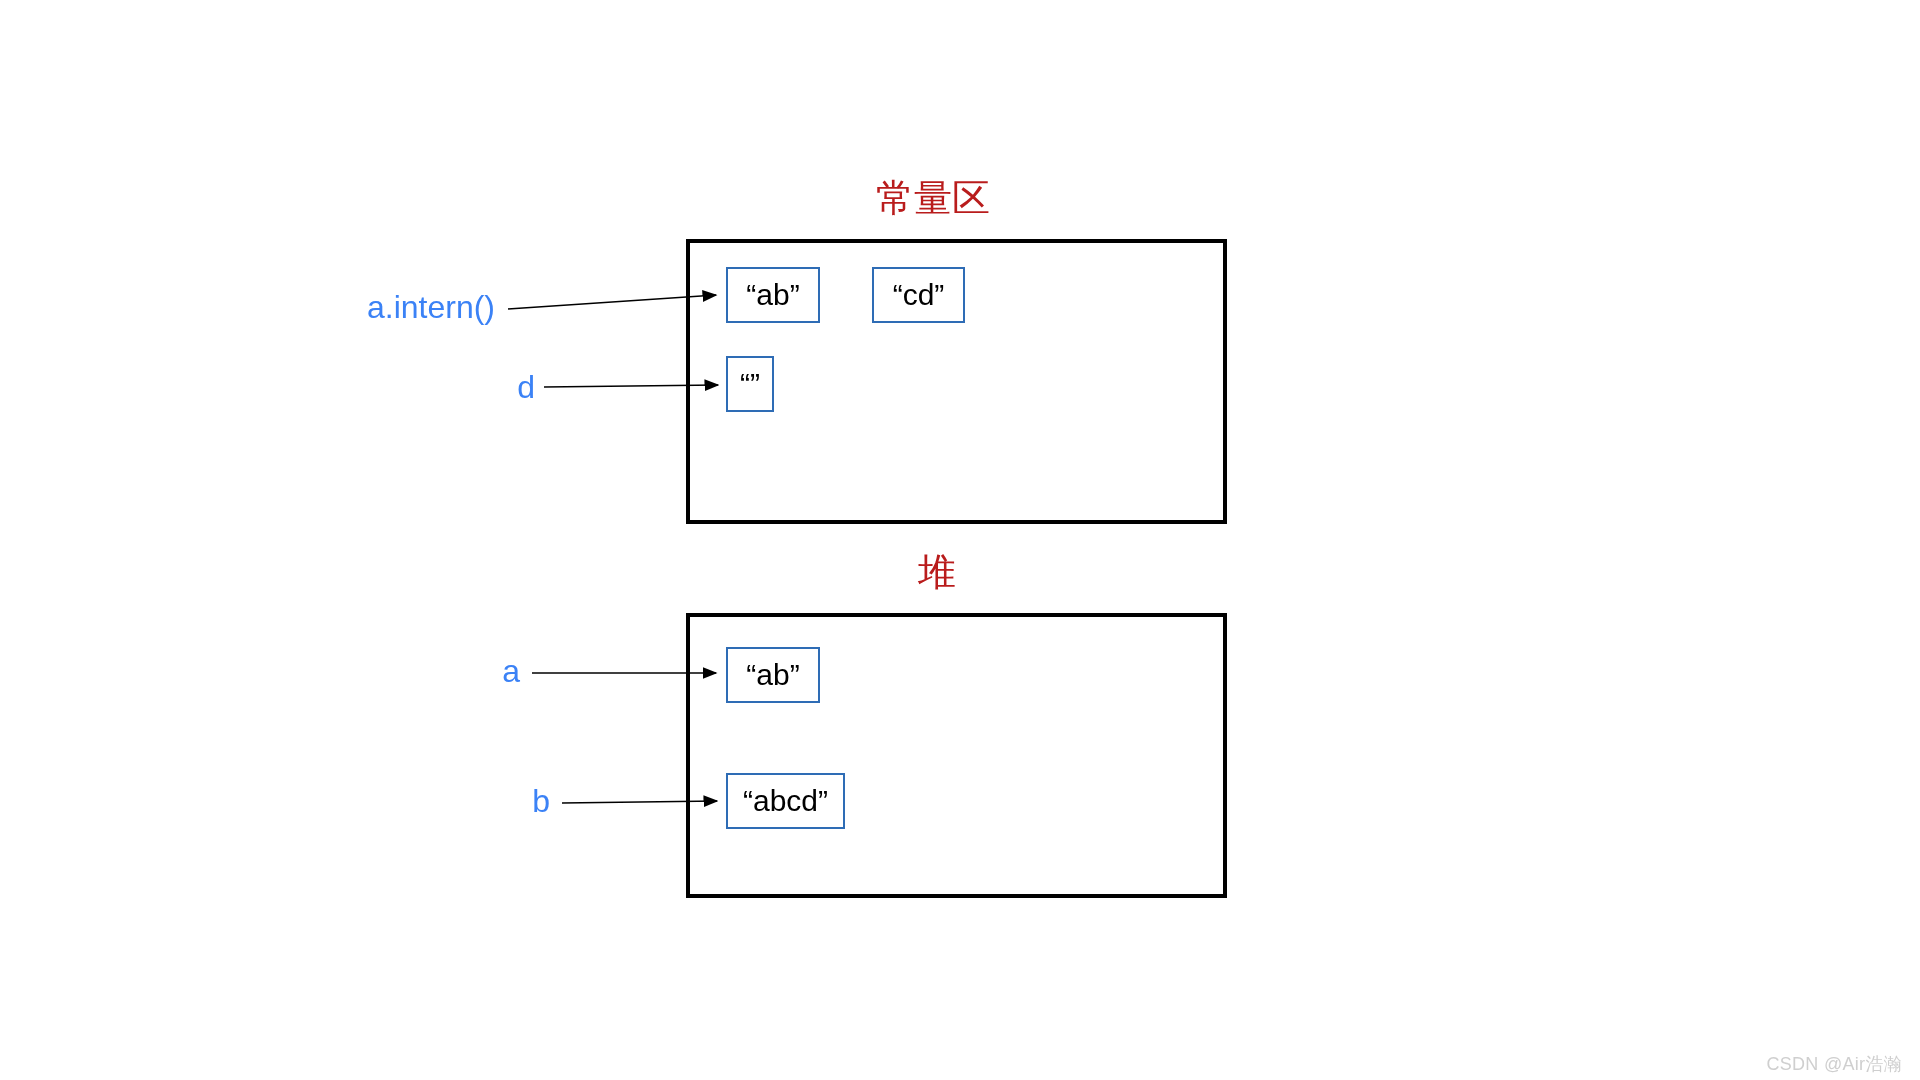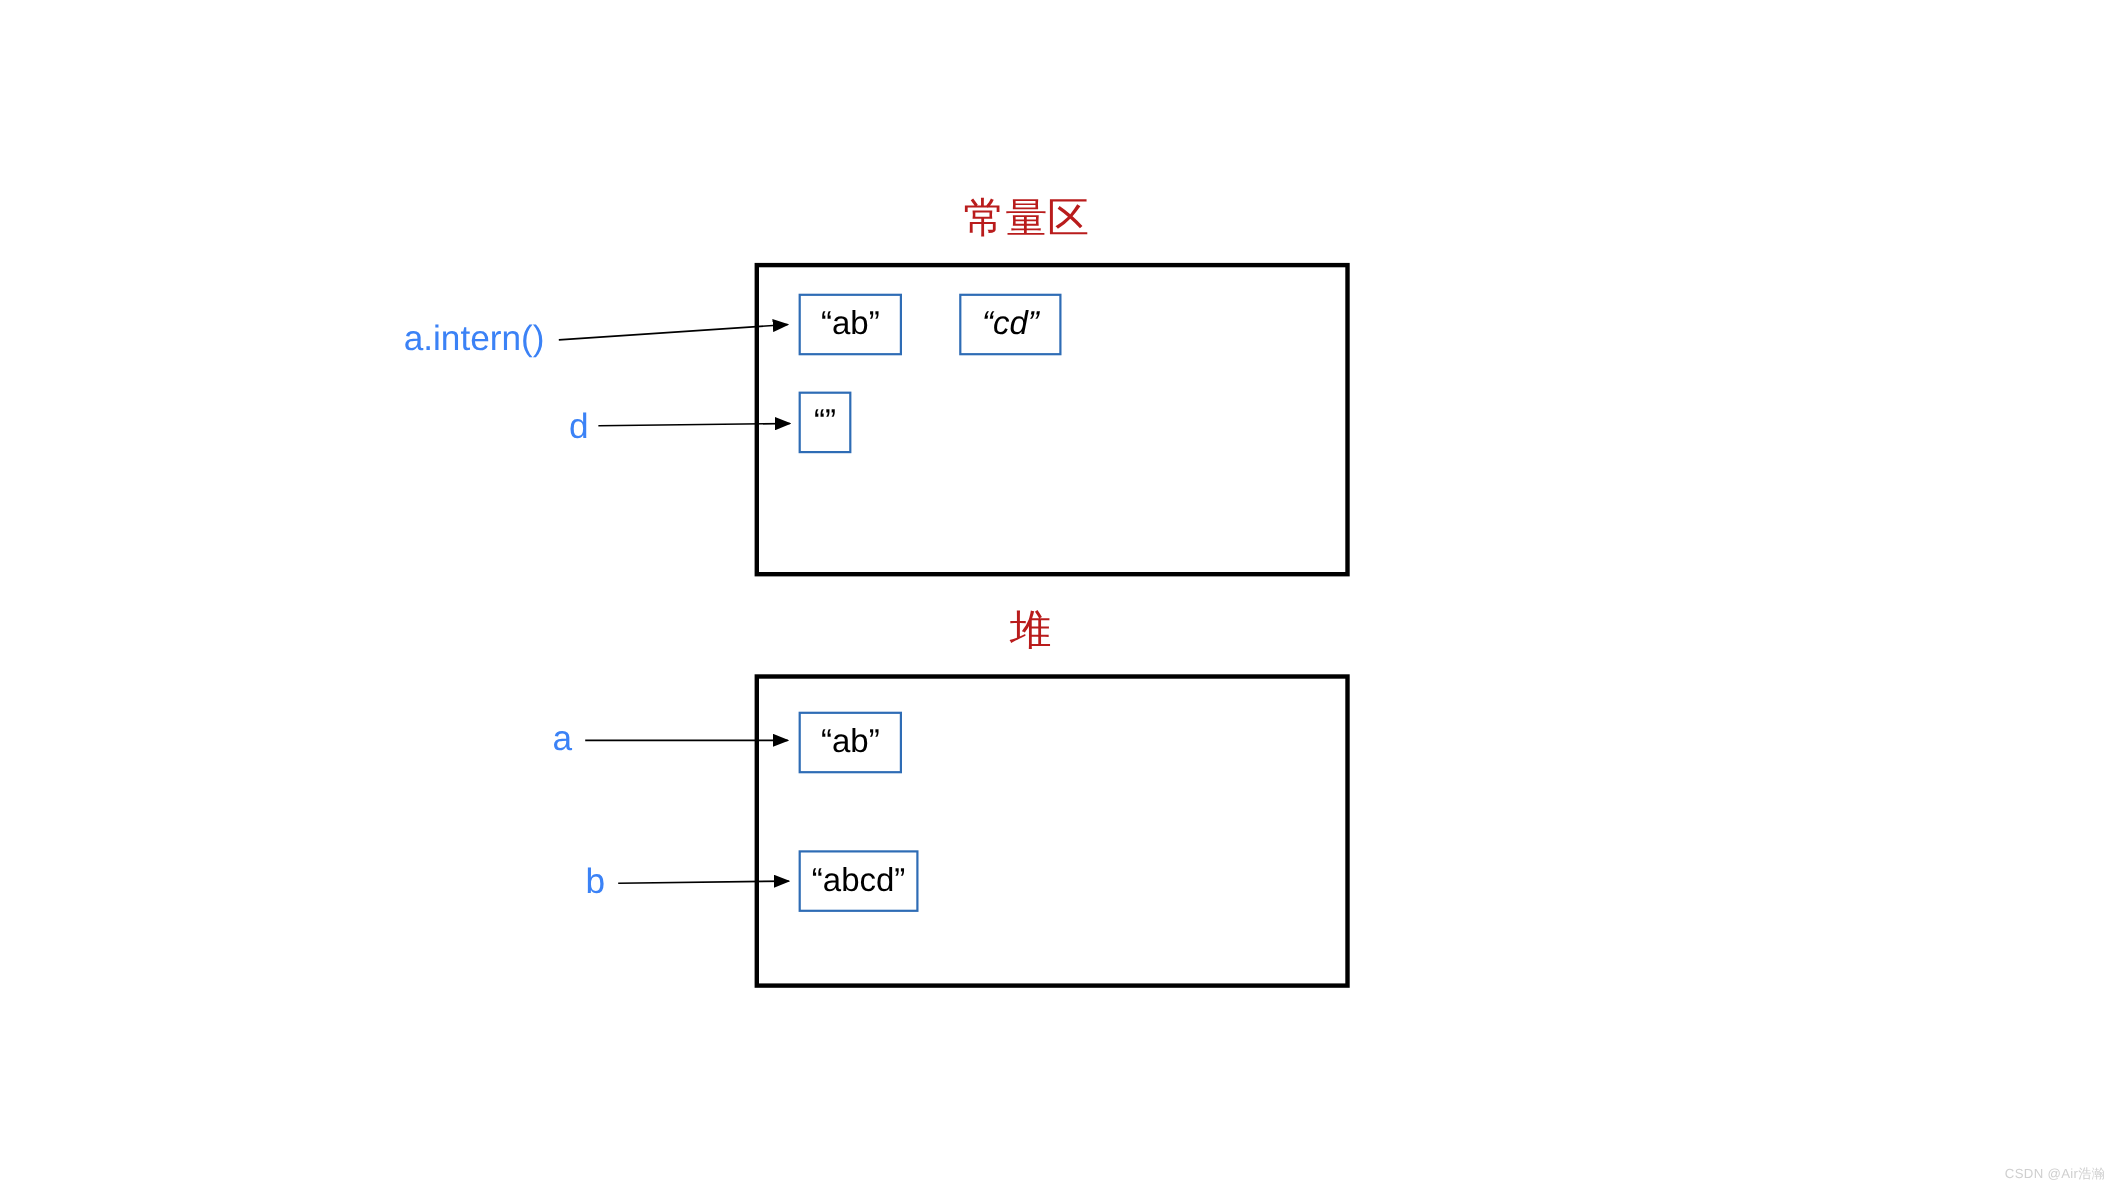--- a/index.html
+++ b/index.html
@@ -42,50 +42,50 @@
     white-space: nowrap;
   }
   .label {
     position: absolute;
     font-size: 32px;
     color: #3b82f6;
     text-align: right;
   }
   .watermark {
     position: absolute;
-    right: 6px;
+    right: 18px;
     bottom: 4px;
-    font-size: 12px;
+    font-size: 18px;
     color: #cfcfcf;
     letter-spacing: 0.3px;
   }
   svg.arrows {
     position: absolute;
     left: 0; top: 0;
     width: 100%; height: 100%;
     pointer-events: none;
   }
 </style>
 </head>
 <body>
 
 <div class="stage">
 
   <div class="title" style="left:646px; top:26px;">常量区</div>
   <div class="title" style="left:688px; top:400px;">堆</div>
 
   <div class="region" style="left:456px; top:92px; width:541px; height:285px;">
     <div class="cell" style="left:36px; top:24px; width:94px; height:56px;">“ab”</div>
-    <div class="cell" style="left:182px; top:24px; width:93px; height:56px;font-style:italic;">“cd”</div>
+    <div class="cell" style="left:182px; top:24px; width:93px; height:56px;">“cd”</div>
     <div class="cell" style="left:36px; top:113px; width:48px; height:56px; padding:0;">“”</div>
   </div>
 
   <div class="region" style="left:456px; top:466px; width:541px; height:285px;">
     <div class="cell" style="left:36px; top:30px; width:94px; height:56px;">“ab”</div>
-    <div class="cell" style="left:36px; top:156px; width:109px; height:56px;">“abcd”</div>
+    <div class="cell" style="left:36px; top:156px; width:119px; height:56px;">“abcd”</div>
   </div>
 
   <div class="label" style="left:105px; top:142px; width:160px;">a.intern()</div>
   <div class="label" style="left:245px; top:222px; width:60px;">d</div>
   <div class="label" style="left:230px; top:506px; width:60px;">a</div>
   <div class="label" style="left:260px; top:636px; width:60px;">b</div>
 
   <svg class="arrows" viewBox="0 0 1460 786">
     <defs>
       <marker id="arrowhead" markerWidth="10" markerHeight="8" refX="9" refY="4" orient="auto" markerUnits="strokeWidth">

